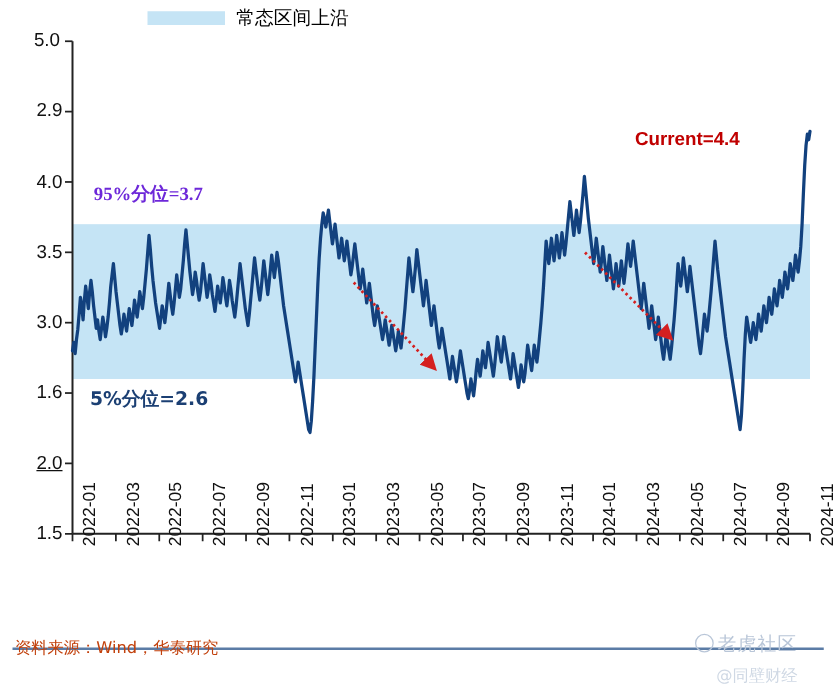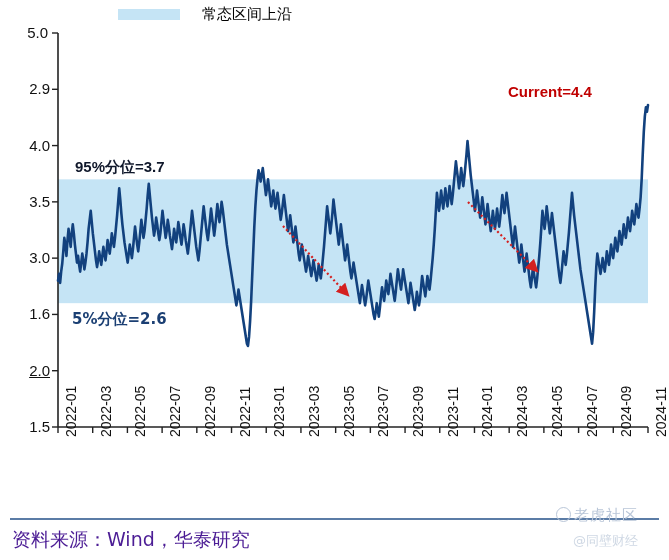--- a/index.html
+++ b/index.html
@@ -7,21 +7,21 @@
     width:669px;height:560px;
     background:#ffffff;
     font-family:"Liberation Sans","DejaVu Sans",sans-serif;
     position:relative;
     overflow:hidden;
   }
   #root{position:absolute;left:0;top:0;width:669px;height:560px;}
 
   
   .legend{position:absolute;left:118px;top:4px;}
-  .legend-row{display:flex;align-items:center;height:21px;gap:13px;}
+  .legend-row{display:flex;align-items:center;height:21px;}
   .legend-key{width:62px;height:11px;margin-right:9px;flex:none;}
   .legend-key.band{background:#c5e4f5;}
   .legend-key.blank{background:transparent;}
   .legend-key.line{height:0;border-top:4px solid #0f3d73;}
   .legend-label{
     font-size:15px;color:#000;white-space:nowrap;
     font-family:"DejaVu Sans","Liberation Sans",sans-serif;
   }
 
   
@@ -32,31 +32,31 @@
     position:absolute;font-size:15px;color:#111;text-align:right;
     width:42px;font-family:"Liberation Sans",sans-serif;
   }
   .xtick-label{
     position:absolute;font-size:14px;color:#111;
     transform-origin:left top;transform:rotate(-90deg);
     white-space:nowrap;font-family:"Liberation Sans",sans-serif;
   }
 
   .ann{position:absolute;font-weight:bold;white-space:nowrap;}
-  .ann-upper{left:75px;top:146px;font-size:15px;color:#0f172a;
-    font-family:Liberation Sans, sans-serif;margin-top:12px;}
+  .ann-upper{left:75px;top:146px;font-size:15px;color:#6d28d9;
+    font-family:Liberation Serif, serif;}
   .ann-lower{left:72px;top:310px;font-size:15px;color:#1b3f73;
     font-family:"DejaVu Sans","Liberation Sans",sans-serif;}
-  .ann-current{left:508px;top:83px;font-size:15px;color:#c00000;
+  .ann-current{left:508px;top:103px;font-size:15px;color:#c00000;
     font-family:"Liberation Sans",sans-serif;}
 
   
   .footer-rule{position:absolute;left:10px;top:518px;width:649px;height:2px;background:#5b7ca6;}
   .footer-src{
-    position:absolute;left:12px;top:527px;font-size:19px;color:#4c1d95;
+    position:absolute;left:12px;top:509px;font-size:13px;color:#c2410c;
     font-family:"DejaVu Sans","Liberation Sans",sans-serif;white-space:nowrap;
   }
   .wm1{
     position:absolute;left:556px;top:506px;font-size:15px;color:#b9c6d8;
     font-family:"DejaVu Sans","Liberation Sans",sans-serif;white-space:nowrap;
     letter-spacing:1px;
   }
   .wm1 .wm-badge{
     display:inline-block;width:13px;height:13px;border:1.5px solid #b9c6d8;
     border-radius:50%;margin-right:3px;vertical-align:-2px;

